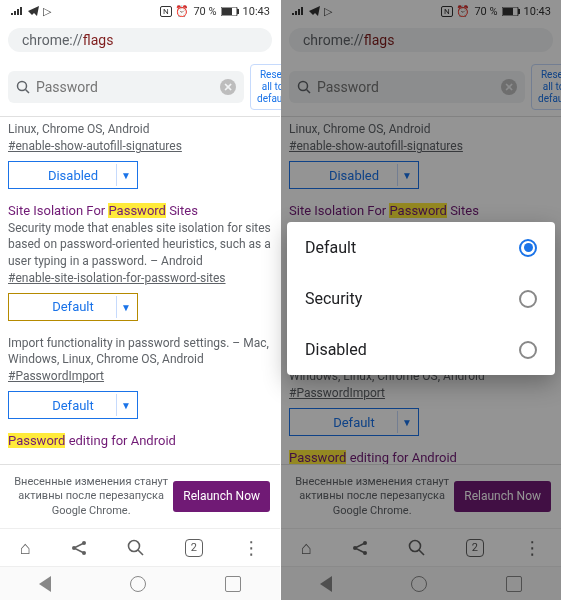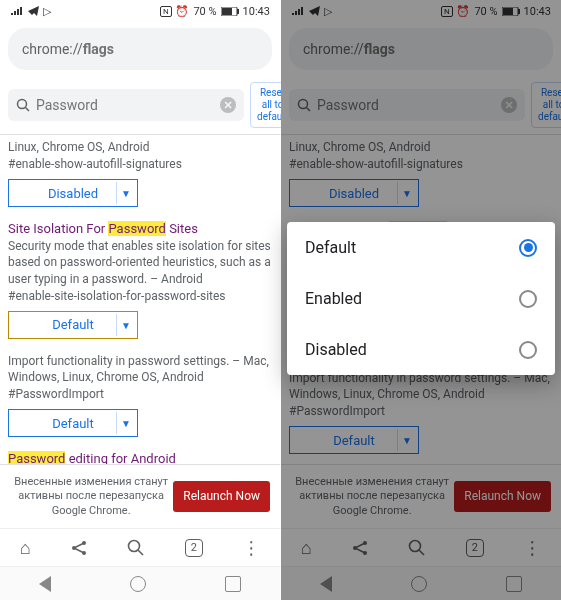--- a/index.html
+++ b/index.html
@@ -2,40 +2,40 @@
 <html><head>
 <meta charset="utf-8">
 <style>
 *{box-sizing:border-box;margin:0;padding:0;font-family:-apple-system,Roboto,Arial,sans-serif}
 body{background:#fff;width:561px;height:600px;overflow:hidden;position:relative}
 .wrap{display:flex;width:561px;height:600px}
 .pane{width:280px;height:600px;position:relative;background:#fff;display:flex;flex-direction:column}
 .gap{width:1px;background:#fff}
 .statusbar{height:22px;display:flex;justify-content:space-between;align-items:center;padding:0 10px;font-size:11px;color:#333}
 .statusbar .l,.statusbar .r{display:flex;align-items:center;gap:4px}
-.urlbar{margin:6px 8px;background:#f1f3f4;border-radius:18px;height:42px;display:flex;align-items:center;padding:0 14px;font-size:14px;color:#5f6368}
-.urlbar b{color:#737373;font-weight:700}
+.urlbar{margin:6px 8px;background:#f1f3f4;border-radius:18px;height:24px;display:flex;align-items:center;padding:0 14px;font-size:14px;color:#5f6368}
+.urlbar b{color:#7f1d1d;font-weight:400}
 .searchrow{display:flex;align-items:center;gap:6px;padding:6px 8px;border-bottom:1px solid #e0e0e0}
 .searchbox{flex:1;background:#f1f3f4;border-radius:6px;height:32px;display:flex;align-items:center;padding:0 8px;gap:6px}
 .searchbox input{border:none;background:none;outline:none;flex:1;font-size:14px;color:#5f6368}
 .clear{width:16px;height:16px;border-radius:50%;background:#bdbdbd;color:#f1f3f4;display:flex;align-items:center;justify-content:center;font-size:11px;font-weight:bold}
 .resetbtn{border:1px solid #c6dafc;color:#1a73e8;background:#fff;border-radius:4px;padding:4px 6px;font-size:10px;text-align:center;line-height:1.2}
 .content{flex:1;overflow:hidden;padding:4px 8px 0;font-size:12px;color:#5f6368}
 .flag{margin-bottom:14px}
 .flag .title{color:#701a75;font-size:13px;margin-bottom:2px}
 .flag .desc{font-size:12px;line-height:1.35;color:#5f6368;margin-bottom:2px}
-.flag .hash{color:#5f6368;font-size:12px}
+.flag .hash{text-decoration:underline;color:#5f6368;font-size:12px}
 .hl{background:#ffeb3b}
 .dd{margin-top:8px;border:1px solid #1a73e8;width:130px;height:28px;display:flex;align-items:center;justify-content:center;color:#1a73e8;font-size:13px;position:relative;background:#fff}
 .dd.mod{border-color:#b58a00}
 .dd .arr{position:absolute;right:6px;top:50%;transform:translateY(-50%);color:#1a73e8;font-size:10px}
 .dd .divd{position:absolute;right:20px;top:2px;bottom:2px;width:1px;background:#c6dafc}
 .banner{position:absolute;bottom:72px;left:0;right:0;background:#fff;border-top:1px solid #e0e0e0;display:flex;align-items:center;padding:10px;gap:1px}
 .banner .txt{flex:1;font-size:11px;color:#5f6368;line-height:1.3;text-align:center}
-.relaunch{background:#b91c1c;color:#fff;border:none;border-radius:3px;padding:8px 10px;font-size:12px;text-align:center;line-height:1.2}
+.relaunch{background:#701a75;color:#fff;border:none;border-radius:3px;padding:8px 10px;font-size:12px;text-align:center;line-height:1.2}
 .toolbar{position:absolute;bottom:34px;left:0;right:0;height:38px;background:#fff;border-top:1px solid #eee;display:flex;align-items:center;justify-content:space-around;color:#555}
 .toolbar .tb{font-size:18px;color:#606060}
 .toolbar .cnt{border:1.5px solid #606060;border-radius:4px;width:18px;height:18px;display:flex;align-items:center;justify-content:center;font-size:11px}
 .navbar{position:absolute;bottom:0;left:0;right:0;height:34px;background:#fafafa;display:flex;align-items:center;justify-content:space-around;border-top:1px solid #eee}
 .navbar .nv{width:16px;height:16px;border:1.5px solid #888}
 .navbar .tri{width:0;height:0;border-top:8px solid transparent;border-bottom:8px solid transparent;border-right:12px solid #888;background:none}
 .navbar .cir{border-radius:50%}
 .navbar .sq{border-radius:2px}
 .dim{position:absolute;inset:0;background:rgba(0,0,0,.42);pointer-events:none}
 .popup{position:absolute;left:6px;right:6px;top:222px;background:#fff;border-radius:4px;box-shadow:0 8px 24px rgba(0,0,0,.3);z-index:5}
@@ -281,21 +281,21 @@
     <div class="nv sq"></div>
   </div>
 
   <div class="dim"></div>
   <div class="popup">
     <div class="opt">
           <span>Default</span>
           <span class="radio sel"></span>
         </div>
     <div class="opt">
-          <span>Enabled</span>
+          <span>Security</span>
           <span class="radio"></span>
         </div>
     <div class="opt">
           <span>Disabled</span>
           <span class="radio"></span>
         </div>
   </div>
 </div>
 </div>
 

